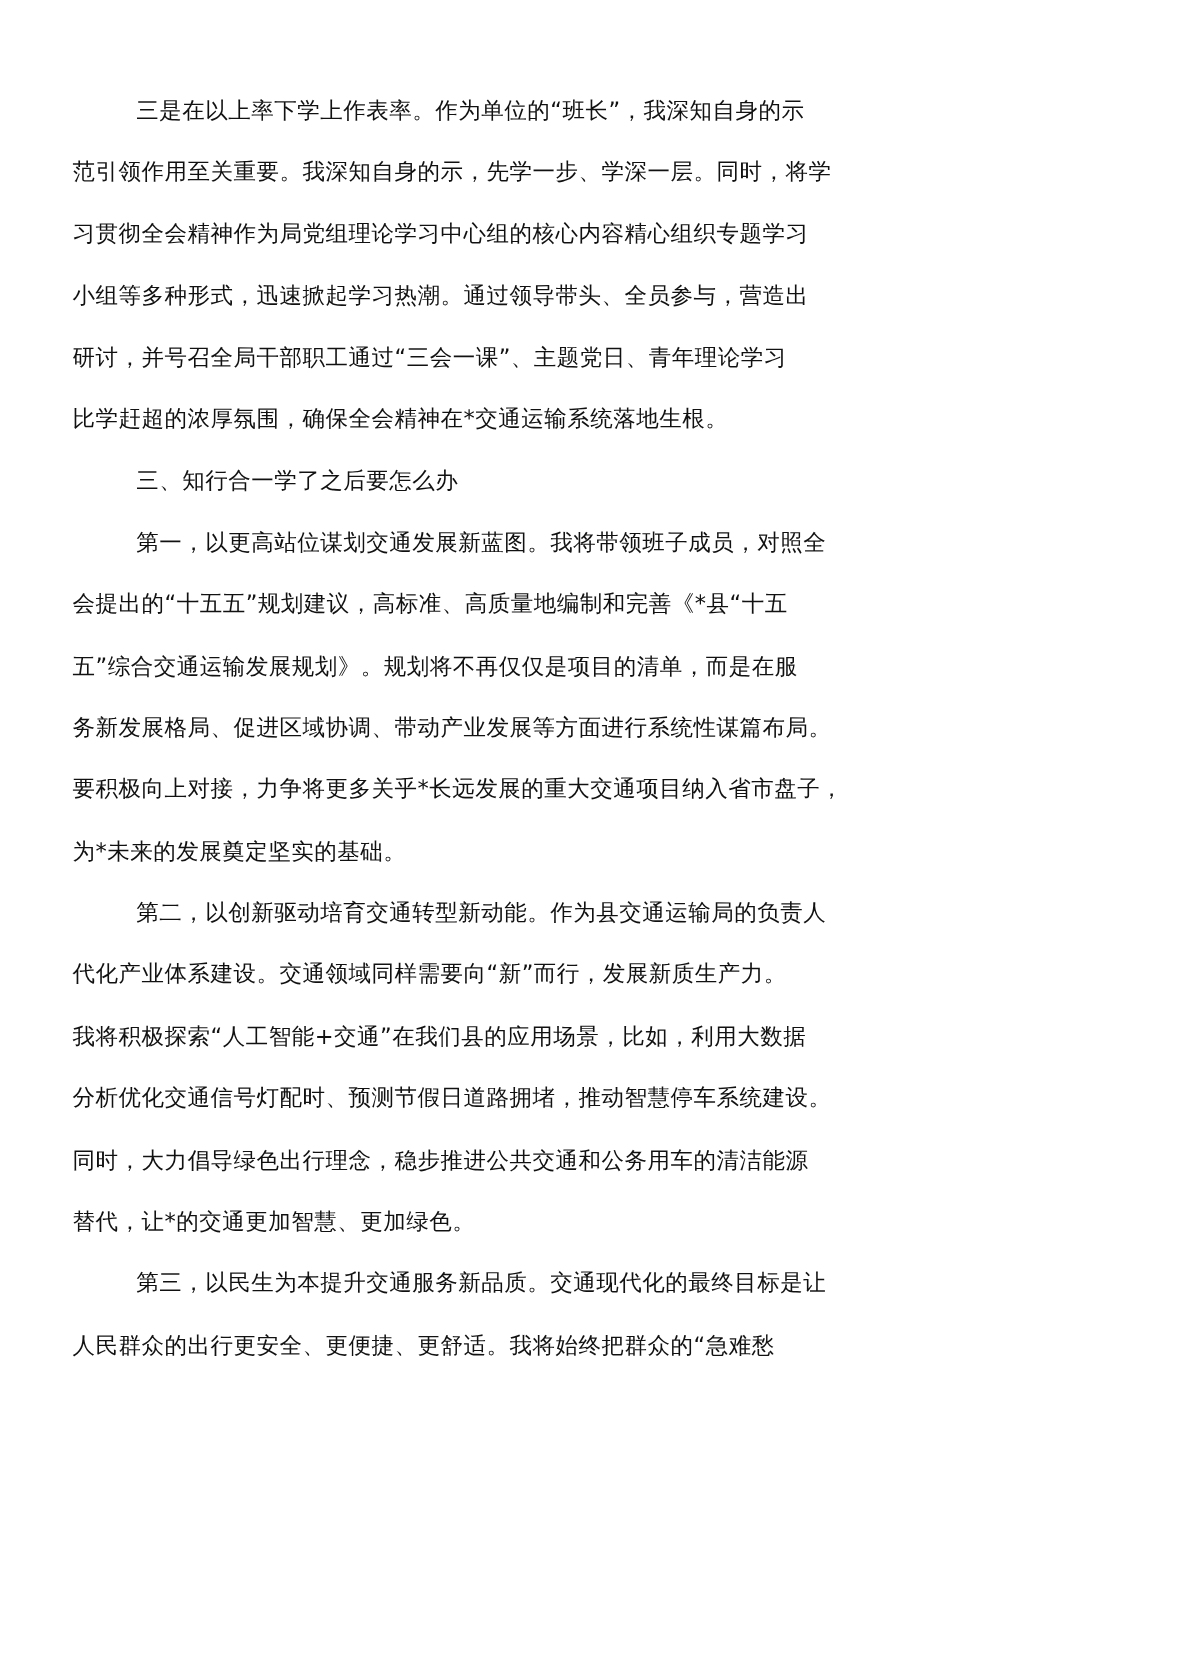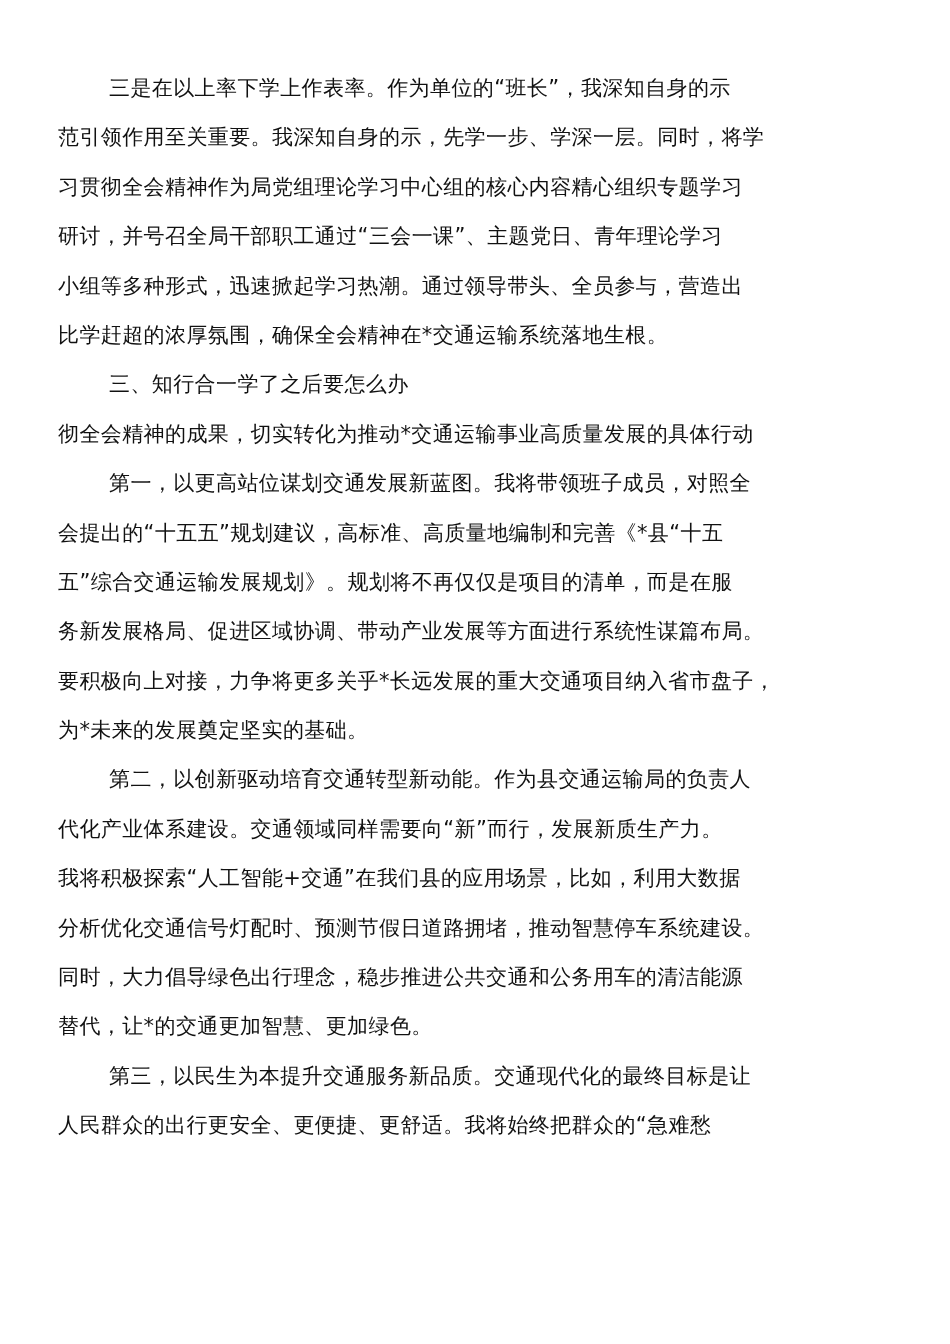--- a/index.html
+++ b/index.html
@@ -12,21 +12,21 @@
     height: 1344px;
     overflow: hidden;
     position: relative;
   }
   .page {
     position: absolute;
     left: 58px;
     top: 64px;
     width: 860px;
     font-family: "DejaVu Sans", "Liberation Sans", sans-serif;
-    font-size: 21px;
+    font-size: 18px;
     color: #111111;
   }
   .line {
     height: 49.4px;
     line-height: 49.4px;
     white-space: nowrap;
     letter-spacing: 0.4px;
   }
   .indent {
     padding-left: 51px;
@@ -34,31 +34,30 @@
 </style>
 </head>
 <body>
 
 <div class="page">
 
   <div>
     <div class="line indent">三是在以上率下学上作表率。作为单位的“班长”，我深知自身的示</div>
     <div class="line">范引领作用至关重要。我深知自身的示，先学一步、学深一层。同时，将学</div>
     <div class="line">习贯彻全会精神作为局党组理论学习中心组的核心内容精心组织专题学习</div>
+    <div class="line">小组等多种形式，迅速掀起学习热潮。通过领导带头、全员参与，营造出</div>
     <div class="line">研讨，并号召全局干部职工通过“三会一课”、主题党日、青年理论学习</div>
-    <div class="line">小组等多种形式，迅速掀起学习热潮。通过领导带头、全员参与，营造出</div>
     <div class="line">比学赶超的浓厚氛围，确保全会精神在*交通运输系统落地生根。</div>
   </div>
 
   <div>
     <div class="line indent">三、知行合一学了之后要怎么办</div>
   </div>
 
   <div>
-    <div class="line">彻全会精神的成果，切实转化为推动*交通运输事业高质量发展的具体行动</div>
   </div>
 
   <div>
     <div class="line indent">第一，以更高站位谋划交通发展新蓝图。我将带领班子成员，对照全</div>
     <div class="line">会提出的“十五五”规划建议，高标准、高质量地编制和完善《*县“十五</div>
     <div class="line">五”综合交通运输发展规划》。规划将不再仅仅是项目的清单，而是在服</div>
     <div class="line">务新发展格局、促进区域协调、带动产业发展等方面进行系统性谋篇布局。</div>
     <div class="line">要积极向上对接，力争将更多关乎*长远发展的重大交通项目纳入省市盘子，</div>
     <div class="line">为*未来的发展奠定坚实的基础。</div>
   </div>

